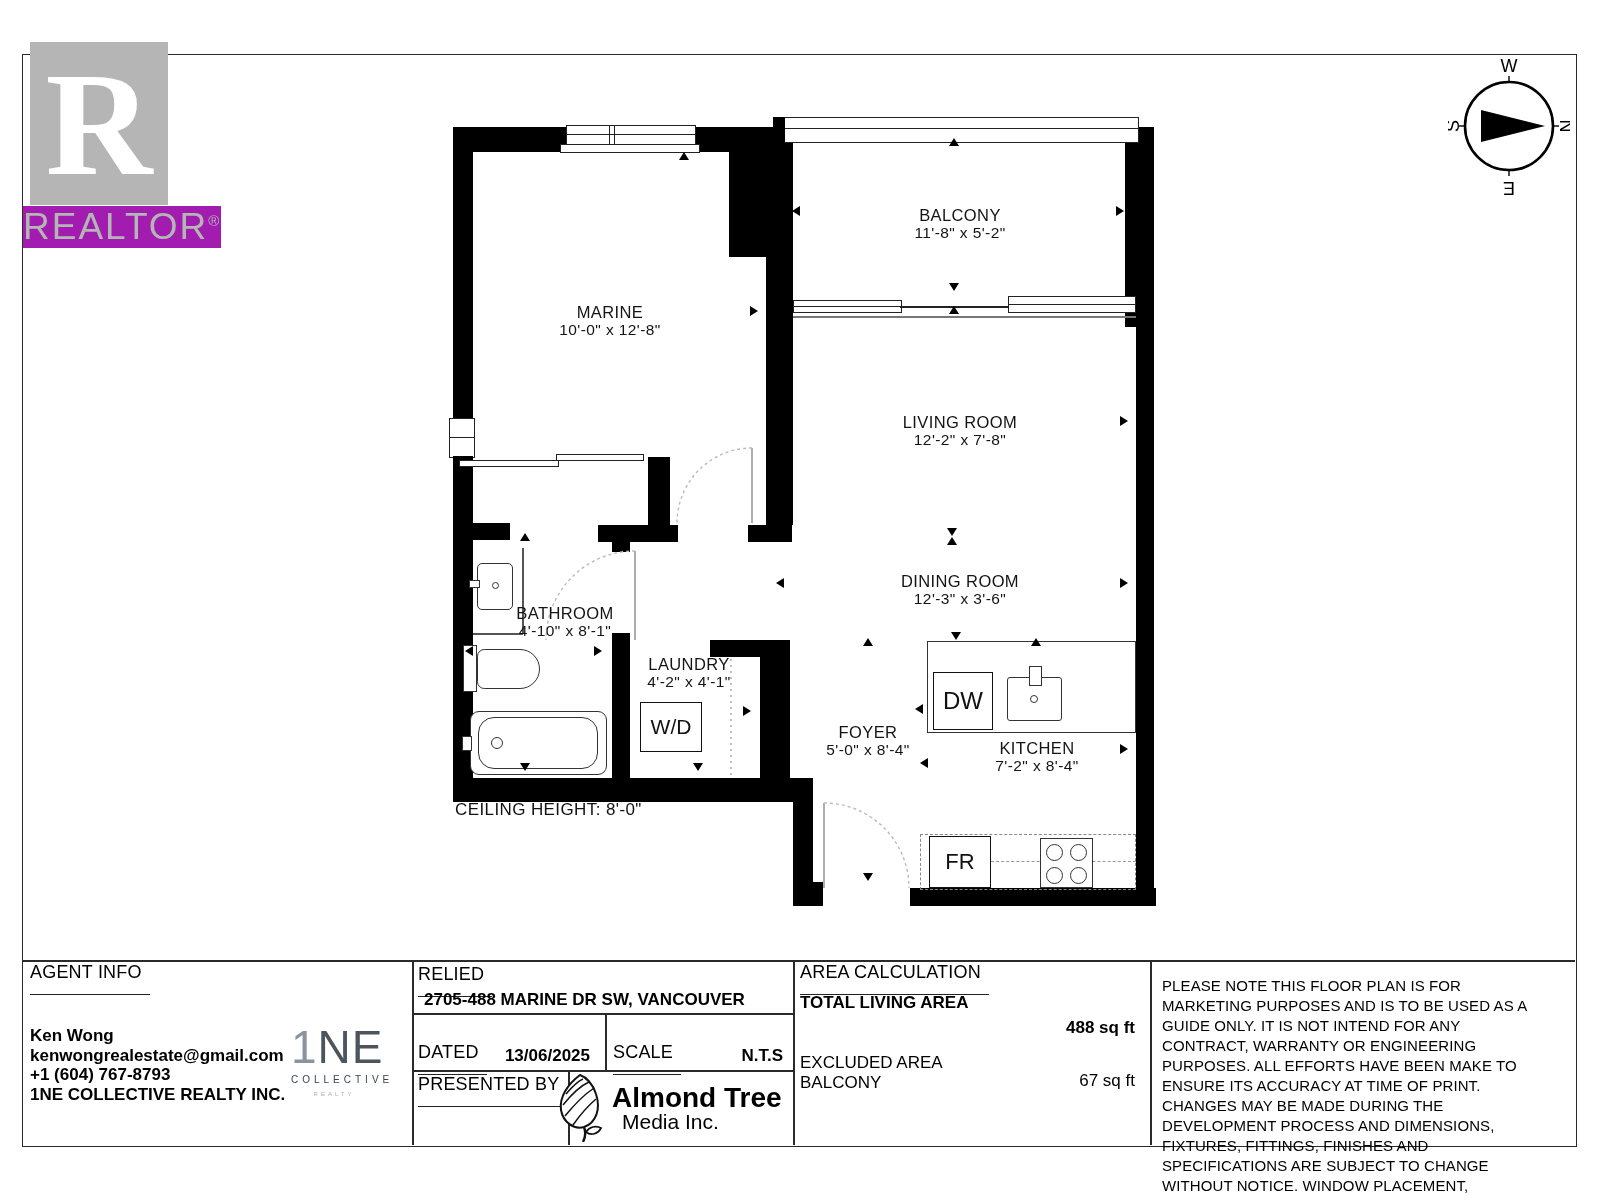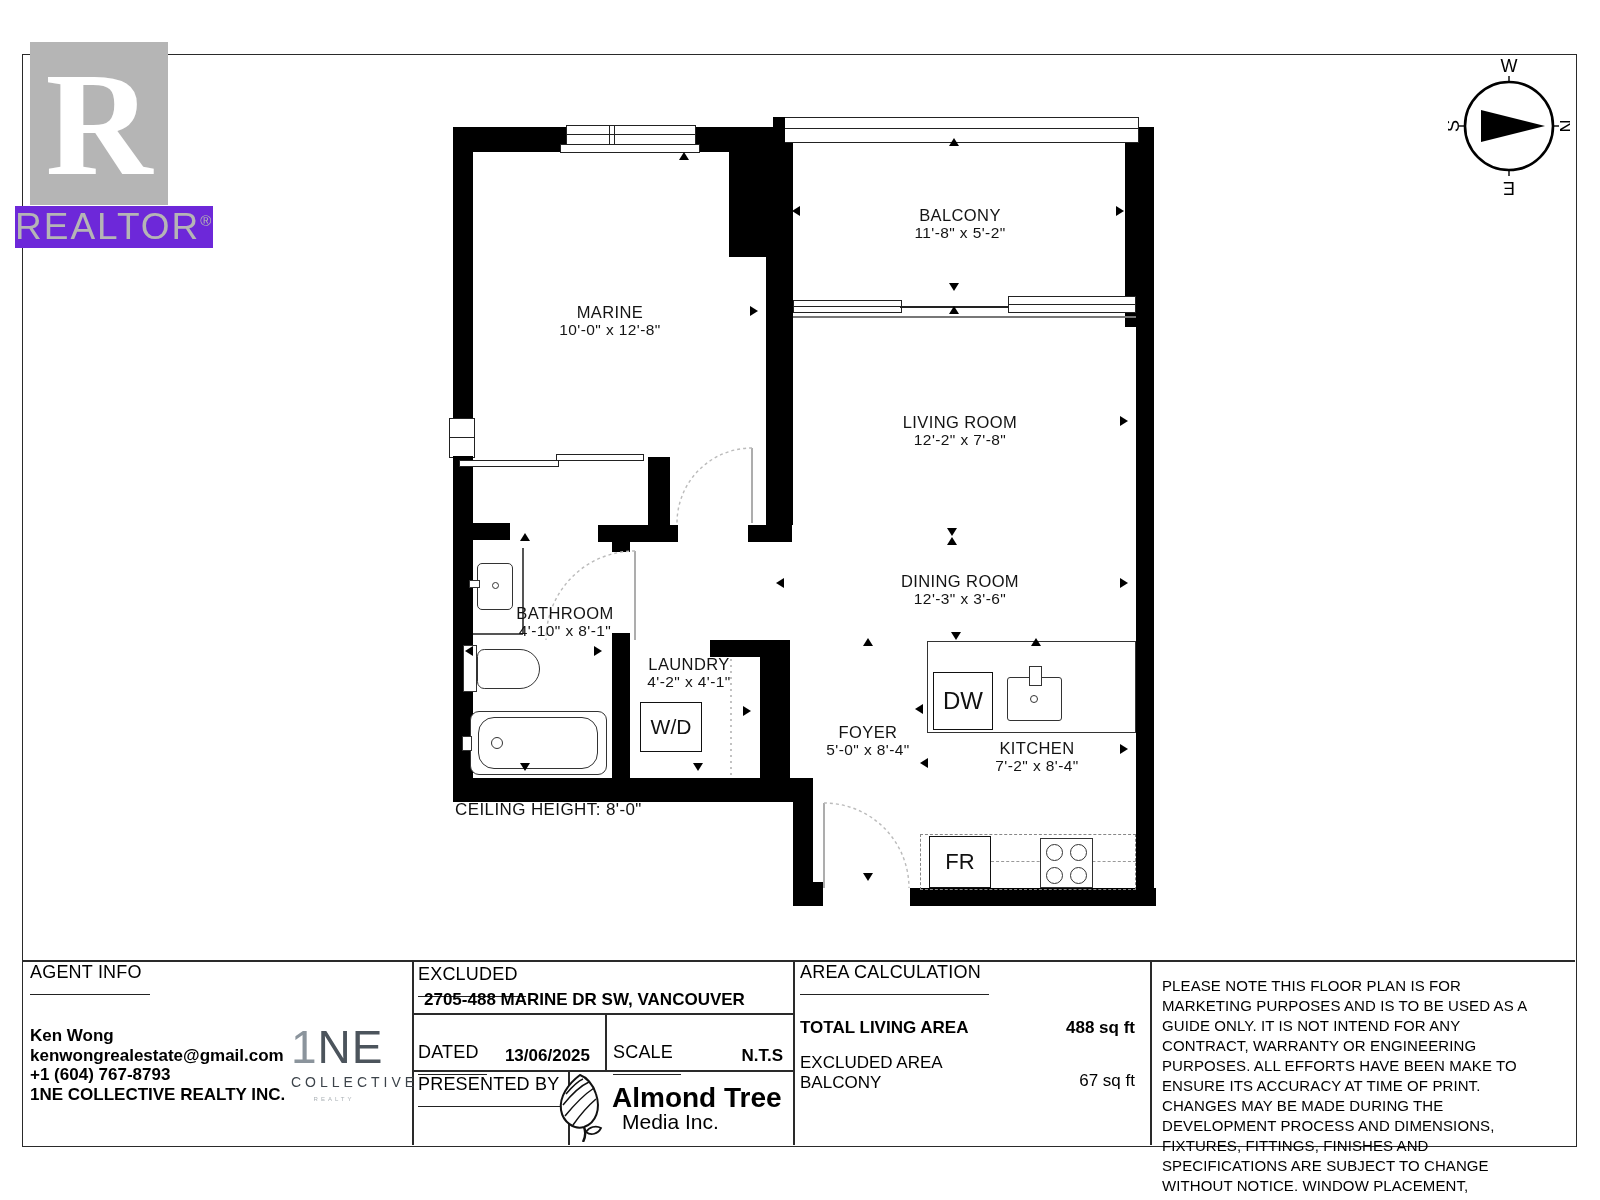--- a/index.html
+++ b/index.html
@@ -25,28 +25,28 @@
   .mk.right{border-top:5px solid transparent;border-bottom:5px solid transparent;border-left:8px solid #000;}
   .heading{display:inline-block;font-size:18px;color:#000;border-bottom:1.6px solid #222;
            padding:0 8px 11px 0;letter-spacing:.2px;white-space:nowrap;}
   .boldtxt{font-weight:bold;font-size:17px;color:#000;white-space:nowrap;}
   .regtxt{font-size:17px;color:#000;white-space:nowrap;}
   .fline{position:absolute;background:#2a2a2a;}
   .disc{position:absolute;font-size:15px;line-height:20px;color:#000;letter-spacing:.1px;}
   .realtor-box{position:absolute;left:30px;top:42px;width:138px;height:163px;background:#b5b5b5;
                display:flex;align-items:center;justify-content:center;z-index:3;}
   .realtor-box .r{color:#fff;font-size:148px;font-weight:bold;line-height:1;font-family:"Liberation Serif","DejaVu Serif",serif;}
-  .realtor-word{position:absolute;left:15px;top:206px;font-size:37px;color:#b5b5b5;letter-spacing:2px;
-                background:#6d28d9;z-index:3;font-weight:500;}
+  .realtor-word{position:absolute;left:23px;top:206px;font-size:37px;color:#b5b5b5;letter-spacing:2px;
+                background:#a21caf;z-index:3;font-weight:500;}
   .realtor-word sup{font-size:15px;}
   .one-logo{position:absolute;left:291px;top:1026px;width:86px;text-align:center;}
   .one-logo .big{font-size:46px;line-height:42px;letter-spacing:1px;font-weight:500;}
   .one-logo .c1{color:#8b949c;}
   .one-logo .c2{color:#4c545c;}
-  .one-logo .coll{margin-top:6px;font-size:14px;letter-spacing:4px;color:#3c434a;}
+  .one-logo .coll{margin-top:6px;font-size:10px;letter-spacing:4px;color:#3c434a;}
   .one-logo .rlt{margin-top:6px;font-size:6px;letter-spacing:3px;color:#aab0b5;}
   .atm-name{position:absolute;left:612px;top:1082px;font-size:28px;font-weight:bold;color:#000;white-space:nowrap;}
   .atm-sub{position:absolute;left:622px;top:1110px;font-size:21px;color:#000;white-space:nowrap;}
   svg{position:absolute;}
 </style>
 </head>
 <body>
 
 <div class="page">
 
@@ -244,42 +244,42 @@
     <div class="boldtxt">+1 (604) 767-8793</div>
     <div class="boldtxt">1NE COLLECTIVE REALTY INC.</div>
   </div>
 
   <div class="one-logo">
     <div class="big"><span class="c1">1</span><span class="c2">NE</span></div>
     <div class="coll">COLLECTIVE</div>
     <div class="rlt">REALTY</div>
   </div>
 
-  <div class="abs" style="left:418px;top:964px;"><span class="heading">EXCLUDED</span></div>
+  <div class="abs" style="left:418px;top:964px;"><span class="heading">RELIED</span></div>
   <div class="abs boldtxt" style="left:424px;top:990px;">2705-488 MARINE DR SW, VANCOUVER</div>
   <div class="abs" style="left:418px;top:1042px;"><span class="heading">DATED</span></div>
   <div class="abs boldtxt" style="left:460px;top:1046px;width:130px;text-align:right;">13/06/2025</div>
   <div class="abs" style="left:613px;top:1042px;"><span class="heading">SCALE</span></div>
   <div class="abs boldtxt" style="left:660px;top:1046px;width:123px;text-align:right;">N.T.S</div>
   <div class="abs" style="left:418px;top:1074px;"><span class="heading">PRESENTED BY</span></div>
 
   <svg style="left:552px;top:1072px;" width="62" height="70" viewBox="0 0 62 70">
     <path d="M28,3 C16,12 7,25 9,38 C11,50 22,58 32,55 C44,51 49,37 44,22 C41,12 34,5 28,3 Z" fill="#fff" stroke="#111" stroke-width="2"></path>
     <path d="M14,22 C20,15 26,9 31,7" fill="none" stroke="#111" stroke-width="1.5"></path>
     <path d="M11,33 C19,23 28,14 37,10" fill="none" stroke="#111" stroke-width="1.5"></path>
     <path d="M13,44 C22,33 33,22 42,16" fill="none" stroke="#111" stroke-width="1.5"></path>
     <path d="M21,53 C28,43 37,33 44,27" fill="none" stroke="#111" stroke-width="1.5"></path>
     <path d="M32,55 C34,60 34,64 31,70" fill="none" stroke="#111" stroke-width="2.4"></path>
     <path d="M34,60 C37,55 44,53 49,56 C46,62 39,64 34,60 Z" fill="#fff" stroke="#111" stroke-width="1.8"></path>
   </svg>
   <div class="atm-name">Almond Tree</div>
   <div class="atm-sub">Media Inc.</div>
 
   <div class="abs" style="left:800px;top:962px;"><span class="heading">AREA CALCULATION</span></div>
-  <div class="abs boldtxt" style="left:800px;top:1018px;">TOTAL LIVING AREA</div>
+  <div class="abs boldtxt" style="left:800px;top:993px;">TOTAL LIVING AREA</div>
   <div class="abs boldtxt" style="left:1010px;top:1018px;width:125px;text-align:right;">488 sq ft</div>
   <div class="abs regtxt" style="left:800px;top:1053px;">EXCLUDED AREA</div>
   <div class="abs regtxt" style="left:800px;top:1073px;">BALCONY</div>
   <div class="abs regtxt" style="left:1010px;top:1071px;width:125px;text-align:right;">67 sq ft</div>
 
   <div class="disc" style="left:1162px;top:976px;width:382px;">PLEASE NOTE THIS FLOOR PLAN IS FOR MARKETING PURPOSES AND IS TO BE USED AS A GUIDE ONLY. IT IS NOT INTEND FOR ANY CONTRACT, WARRANTY OR ENGINEERING PURPOSES. ALL EFFORTS HAVE BEEN MAKE TO ENSURE ITS ACCURACY AT TIME OF PRINT. CHANGES MAY BE MADE DURING THE DEVELOPMENT PROCESS AND DIMENSIONS, FIXTURES, FITTINGS, FINISHES AND SPECIFICATIONS ARE SUBJECT TO CHANGE WITHOUT NOTICE. WINDOW PLACEMENT, BALCONY EACH PLAN TYPE. PLEASE REFER TO CONTRACT DRAWING FOR MORE ACCURATE INFORMATION ON PARTICULAR PROPERTY. ALL MEASUREMENTS ARE APPROXIMATE. THE ABOVE INFORMATION IS FROM SOURCES BELIEVED RELIABLE BUT SHOULD NOT BE RELIED UPON WITHOUT VERIFICATION. THE BROKERAGE AND THE AGENT ASSUME NO RESPONSIBILITY FOR ITS ACCURACY</div>
 
 </div>
 
 </body></html>

